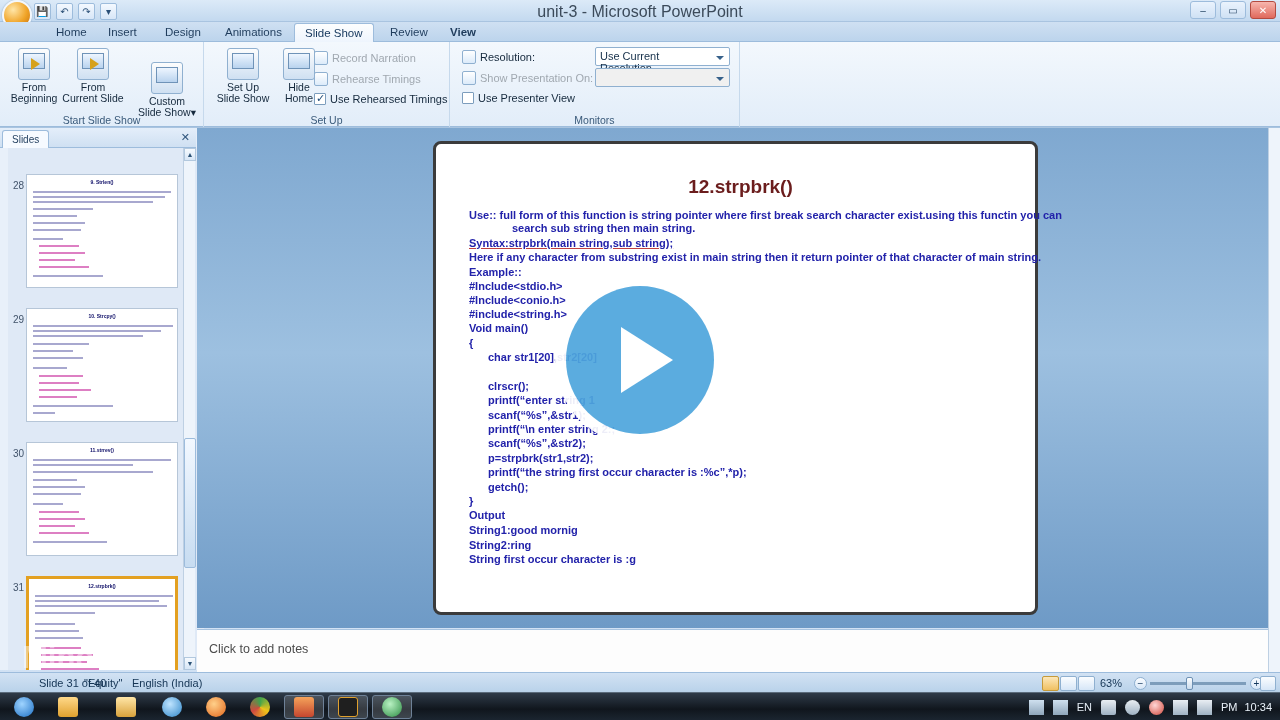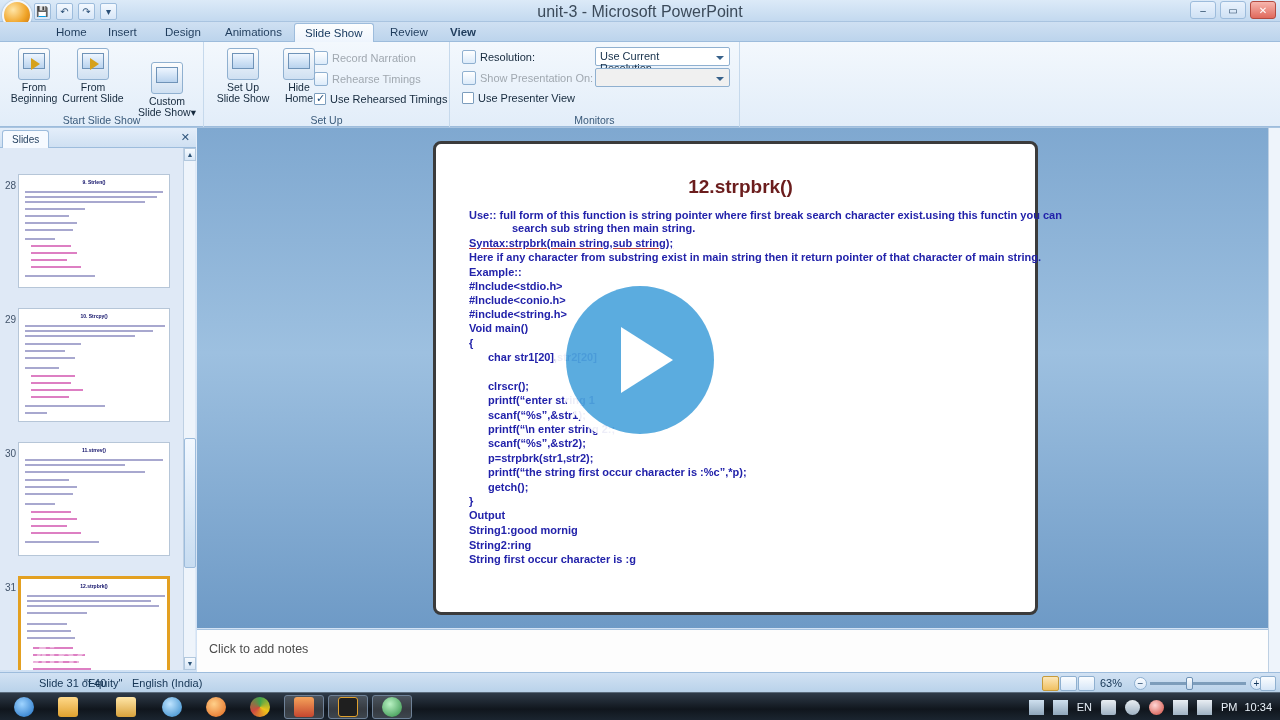--- a/index.html
+++ b/index.html
@@ -161,21 +161,21 @@
     font-size: 10px; color: #1f3c5c;
   }
   .pane-tab.active {
     background: #f6faff; border: 1px solid #9dbcdc; border-bottom: none;
     border-radius: 3px 3px 0 0;
   }
   .pane-close {
     position: absolute; right: 6px; top: 3px; font-size: 11px; color: #2f557c;
   }
   .slides-scroll {
-    position: absolute; top: 20px; left: 0; width: 196px; height: 522px;
+    position: absolute; top: 20px; left: 8px; width: 196px; height: 522px;
     overflow: hidden; background: #dfe9f6;
   }
   .thumb-row { position: absolute; left: 0; width: 196px; }
   .thumb-num {
     position: absolute; left: 2px; top: 6px; width: 14px;
     text-align: right; font-size: 10px; color: #41536a;
   }
   .thumb {
     position: absolute; left: 18px; top: 0;
     width: 152px; height: 114px;

